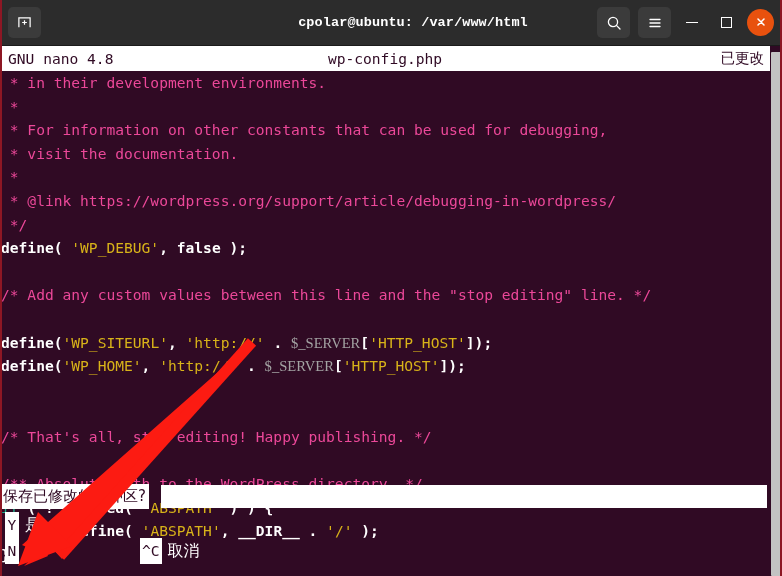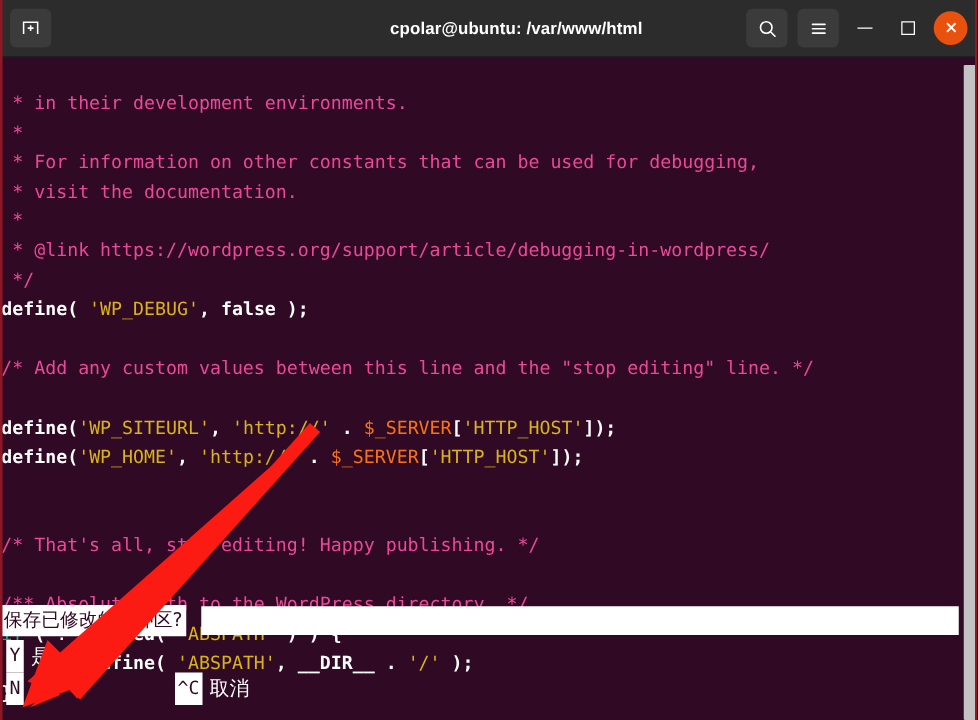--- a/index.html
+++ b/index.html
@@ -44,21 +44,21 @@
     justify-content: center;
     flex: none;
     cursor: pointer;
   }
   .tb-btn svg { display:block; }
   #titlebar-title {
     position: absolute;
     left: 0; right: 0;
     text-align: center;
     color: #ffffff;
-    font-family: Liberation Sans, sans-serif;
+    font-family: Liberation Mono, monospace;
     font-size: 13.5px;
     font-weight: 700;
     pointer-events: none;
     letter-spacing: .1px;
     padding-left: 44px;
   }
   #tb-right {
     margin-left: auto;
     display: flex;
     align-items: center;
@@ -117,21 +117,21 @@
     top: 25px;
     left: 0;
     width: 762px;
     white-space: pre;
     padding-left: 1px;
   }
   .ln { height: 23.6px; }
 
   .c-cmt  { color: #ec4899; }
   .c-str  { color: #d8b319; }   
-  .c-var  { color: #f97316; }   
+  .c-var  { color: #a3a3a3; font-family: Liberation Serif, serif; }   
   .c-kw   { color: #19b38c; }   
   .c-pl   { color: #ffffff; font-weight: bold; }   
 
   
   #prompt-row {
     position: absolute;
     left: 0;
     top: 438px;
     width: 770px;
     height: 25px;
@@ -281,20 +281,25 @@
           <svg width="12" height="12" viewBox="0 0 12 12">
             <path d="M3 3 L9 9 M9 3 L3 9" stroke="#ffffff" stroke-width="1.5" stroke-linecap="round"></path>
           </svg>
         </span>
       </div>
     </div>
   </div>
 
   <div id="terminal">
 
+    <div id="nano-header">
+      <span id="nh-version">GNU nano 4.8</span>
+      <span id="nh-file">wp-config.php</span>
+      <span id="nh-mod">已更改</span>
+    </div>
 
     <div id="code"><div class="ln"><span class="c-cmt"> * in their development environments.</span></div><div class="ln"><span class="c-cmt"> *</span></div><div class="ln"><span class="c-cmt"> * For information on other constants that can be used for debugging,</span></div><div class="ln"><span class="c-cmt"> * visit the documentation.</span></div><div class="ln"><span class="c-cmt"> *</span></div><div class="ln"><span class="c-cmt"> * @link https://wordpress.org/support/article/debugging-in-wordpress/</span></div><div class="ln"><span class="c-cmt"> */</span></div><div class="ln"><span class="c-pl">define( </span><span class="c-str">'WP_DEBUG'</span><span class="c-pl">, false );</span></div><div class="ln">&nbsp;</div><div class="ln"><span class="c-cmt">/* Add any custom values between this line and the "stop editing" line. */</span></div><div class="ln">&nbsp;</div><div class="ln"><span class="c-pl">define(</span><span class="c-str">'WP_SITEURL'</span><span class="c-pl">, </span><span class="c-str">'http://'</span><span class="c-pl"> . </span><span class="c-var">$_SERVER</span><span class="c-pl">[</span><span class="c-str">'HTTP_HOST'</span><span class="c-pl">]);</span></div><div class="ln"><span class="c-pl">define(</span><span class="c-str">'WP_HOME'</span><span class="c-pl">, </span><span class="c-str">'http://'</span><span class="c-pl"> . </span><span class="c-var">$_SERVER</span><span class="c-pl">[</span><span class="c-str">'HTTP_HOST'</span><span class="c-pl">]);</span></div><div class="ln">&nbsp;</div><div class="ln">&nbsp;</div><div class="ln"><span class="c-cmt">/* That's all, stop editing! Happy publishing. */</span></div><div class="ln">&nbsp;</div><div class="ln"><span class="c-cmt">/** Absolute path to the WordPress directory. */</span></div><div class="ln"><span class="c-kw">if</span><span class="c-pl"> ( ! defined( </span><span class="c-str">'ABSPATH'</span><span class="c-pl"> ) ) {</span></div><div class="ln"><span class="c-pl">        define( </span><span class="c-str">'ABSPATH'</span><span class="c-pl">, __DIR__ . </span><span class="c-str">'/'</span><span class="c-pl"> );</span></div><div class="ln"><span class="c-pl">}</span></div><div class="ln">&nbsp;</div></div>
 
     <div id="prompt-row">
       <div id="prompt-label">保存已修改的缓冲区?</div>
       <div id="prompt-input"></div>
     </div>
 
     <div id="shortcuts">
         <div class="sc-line">

